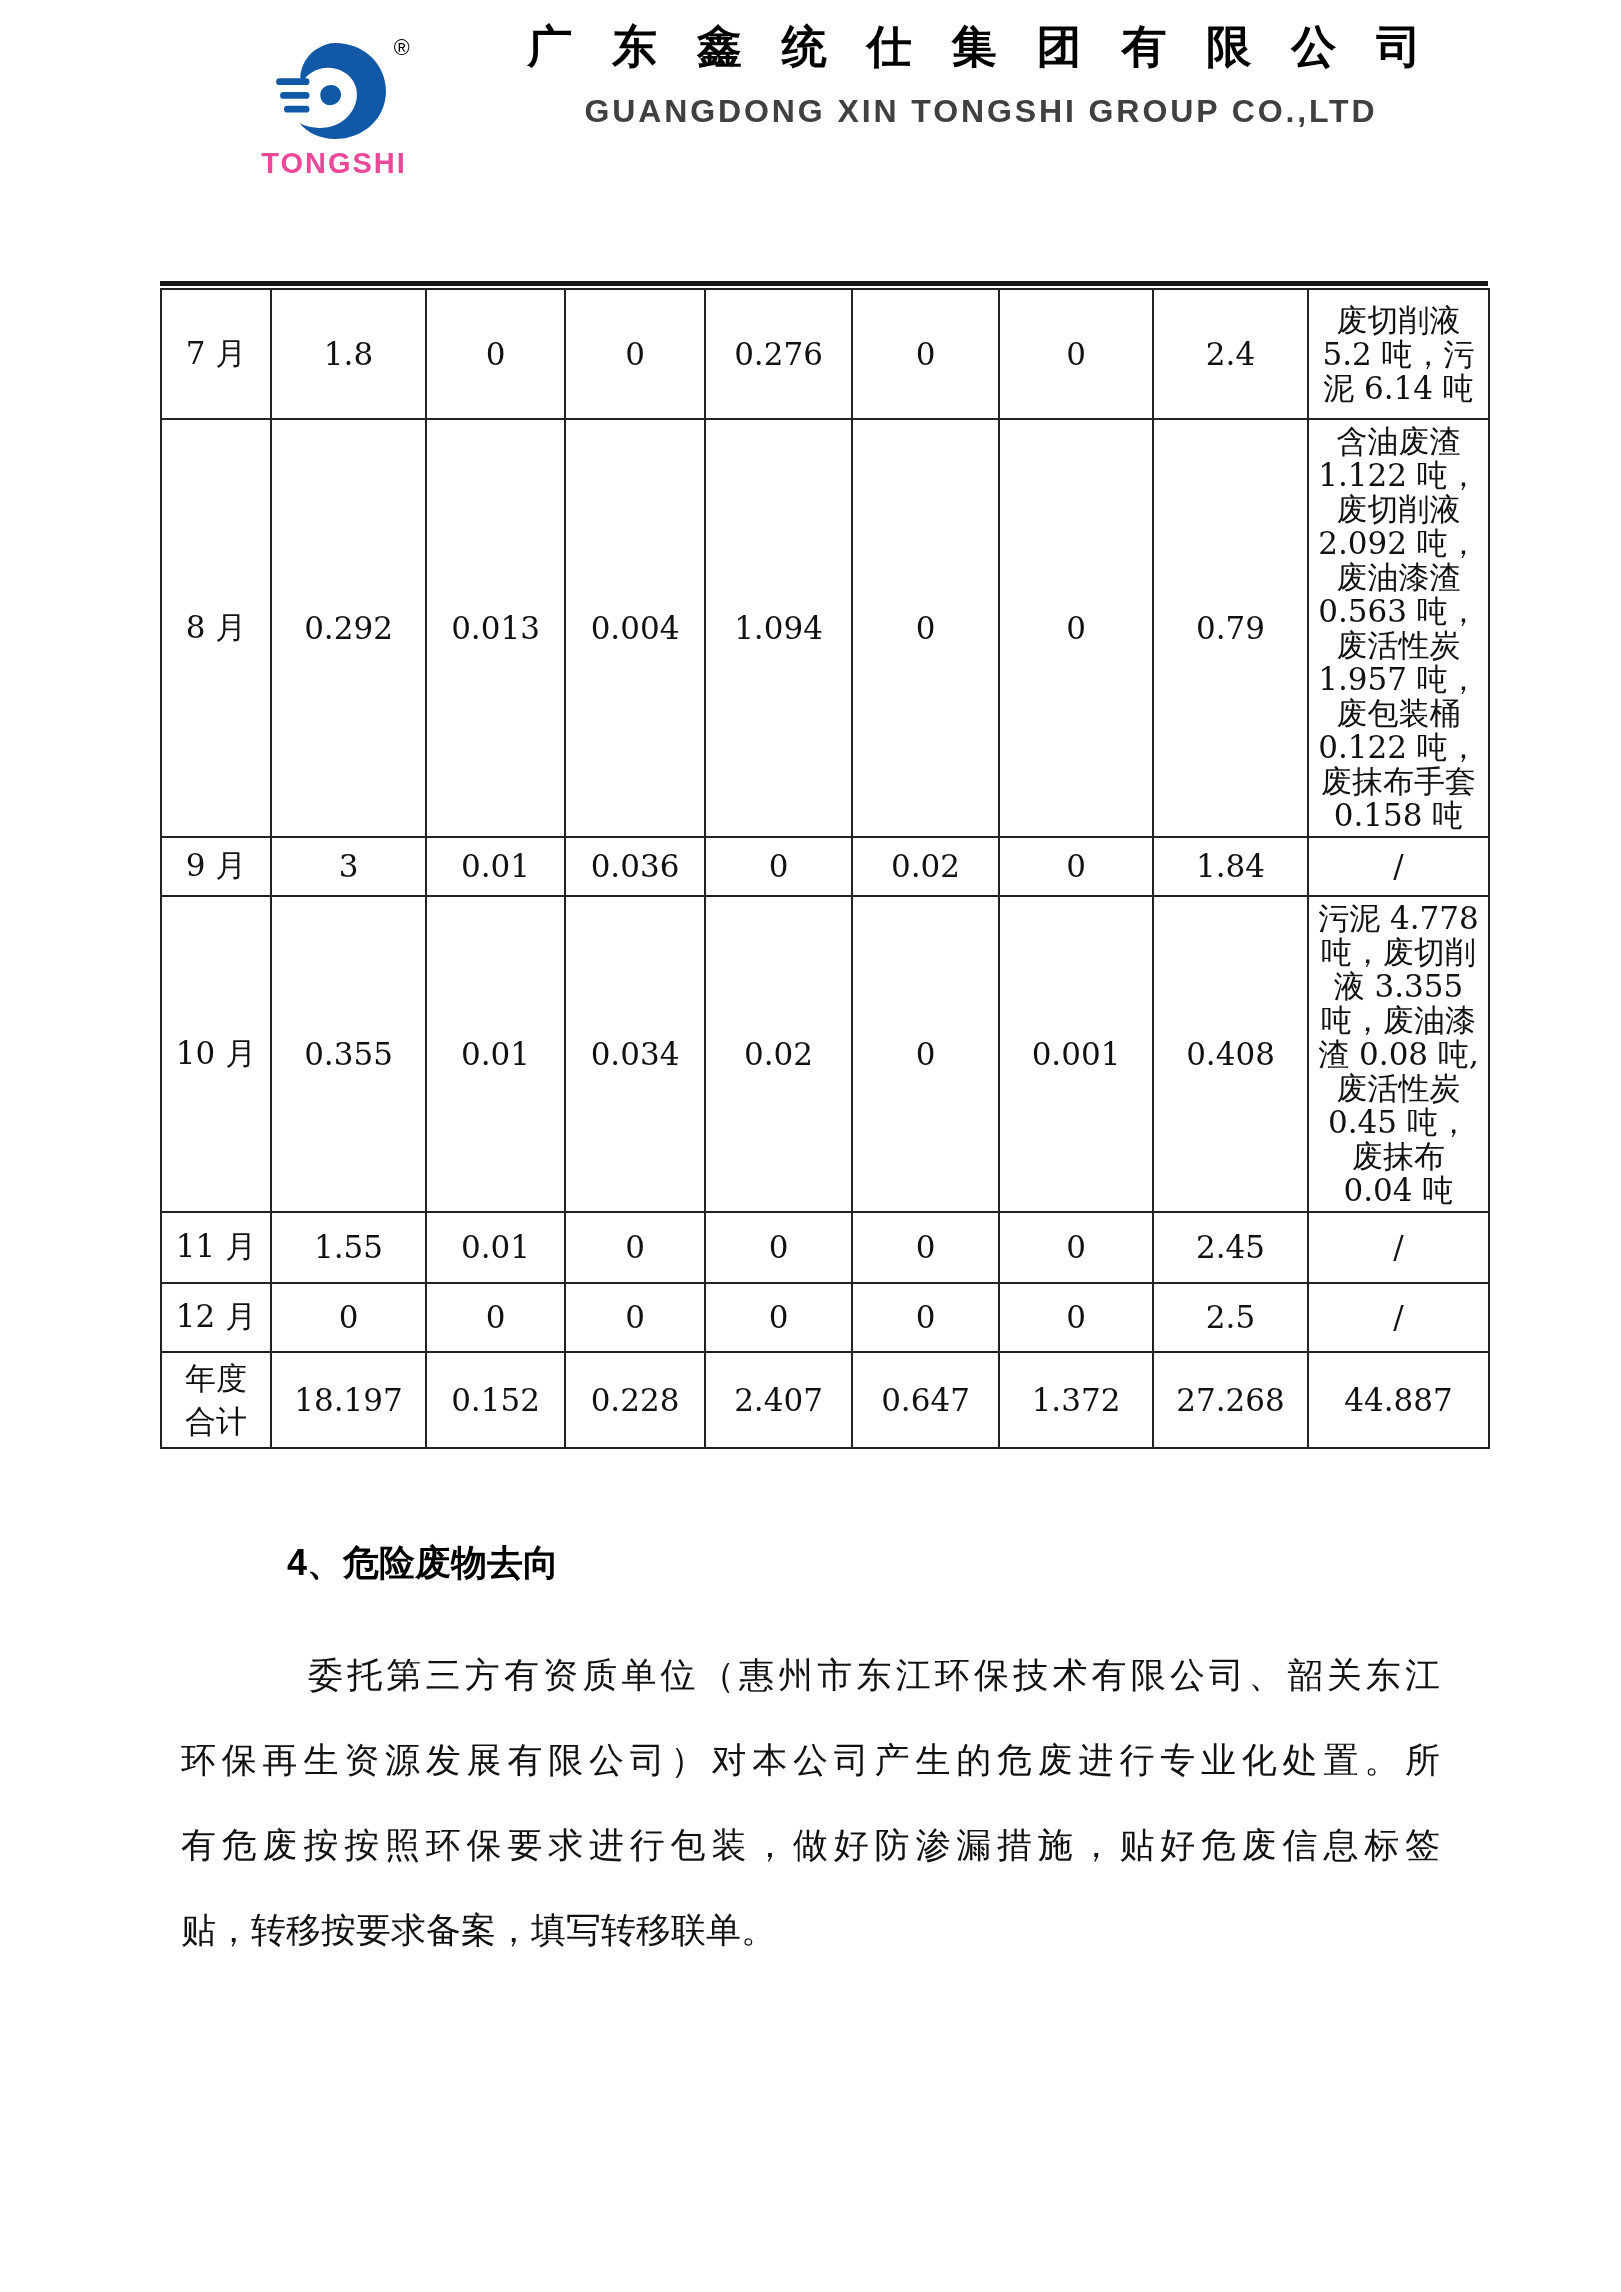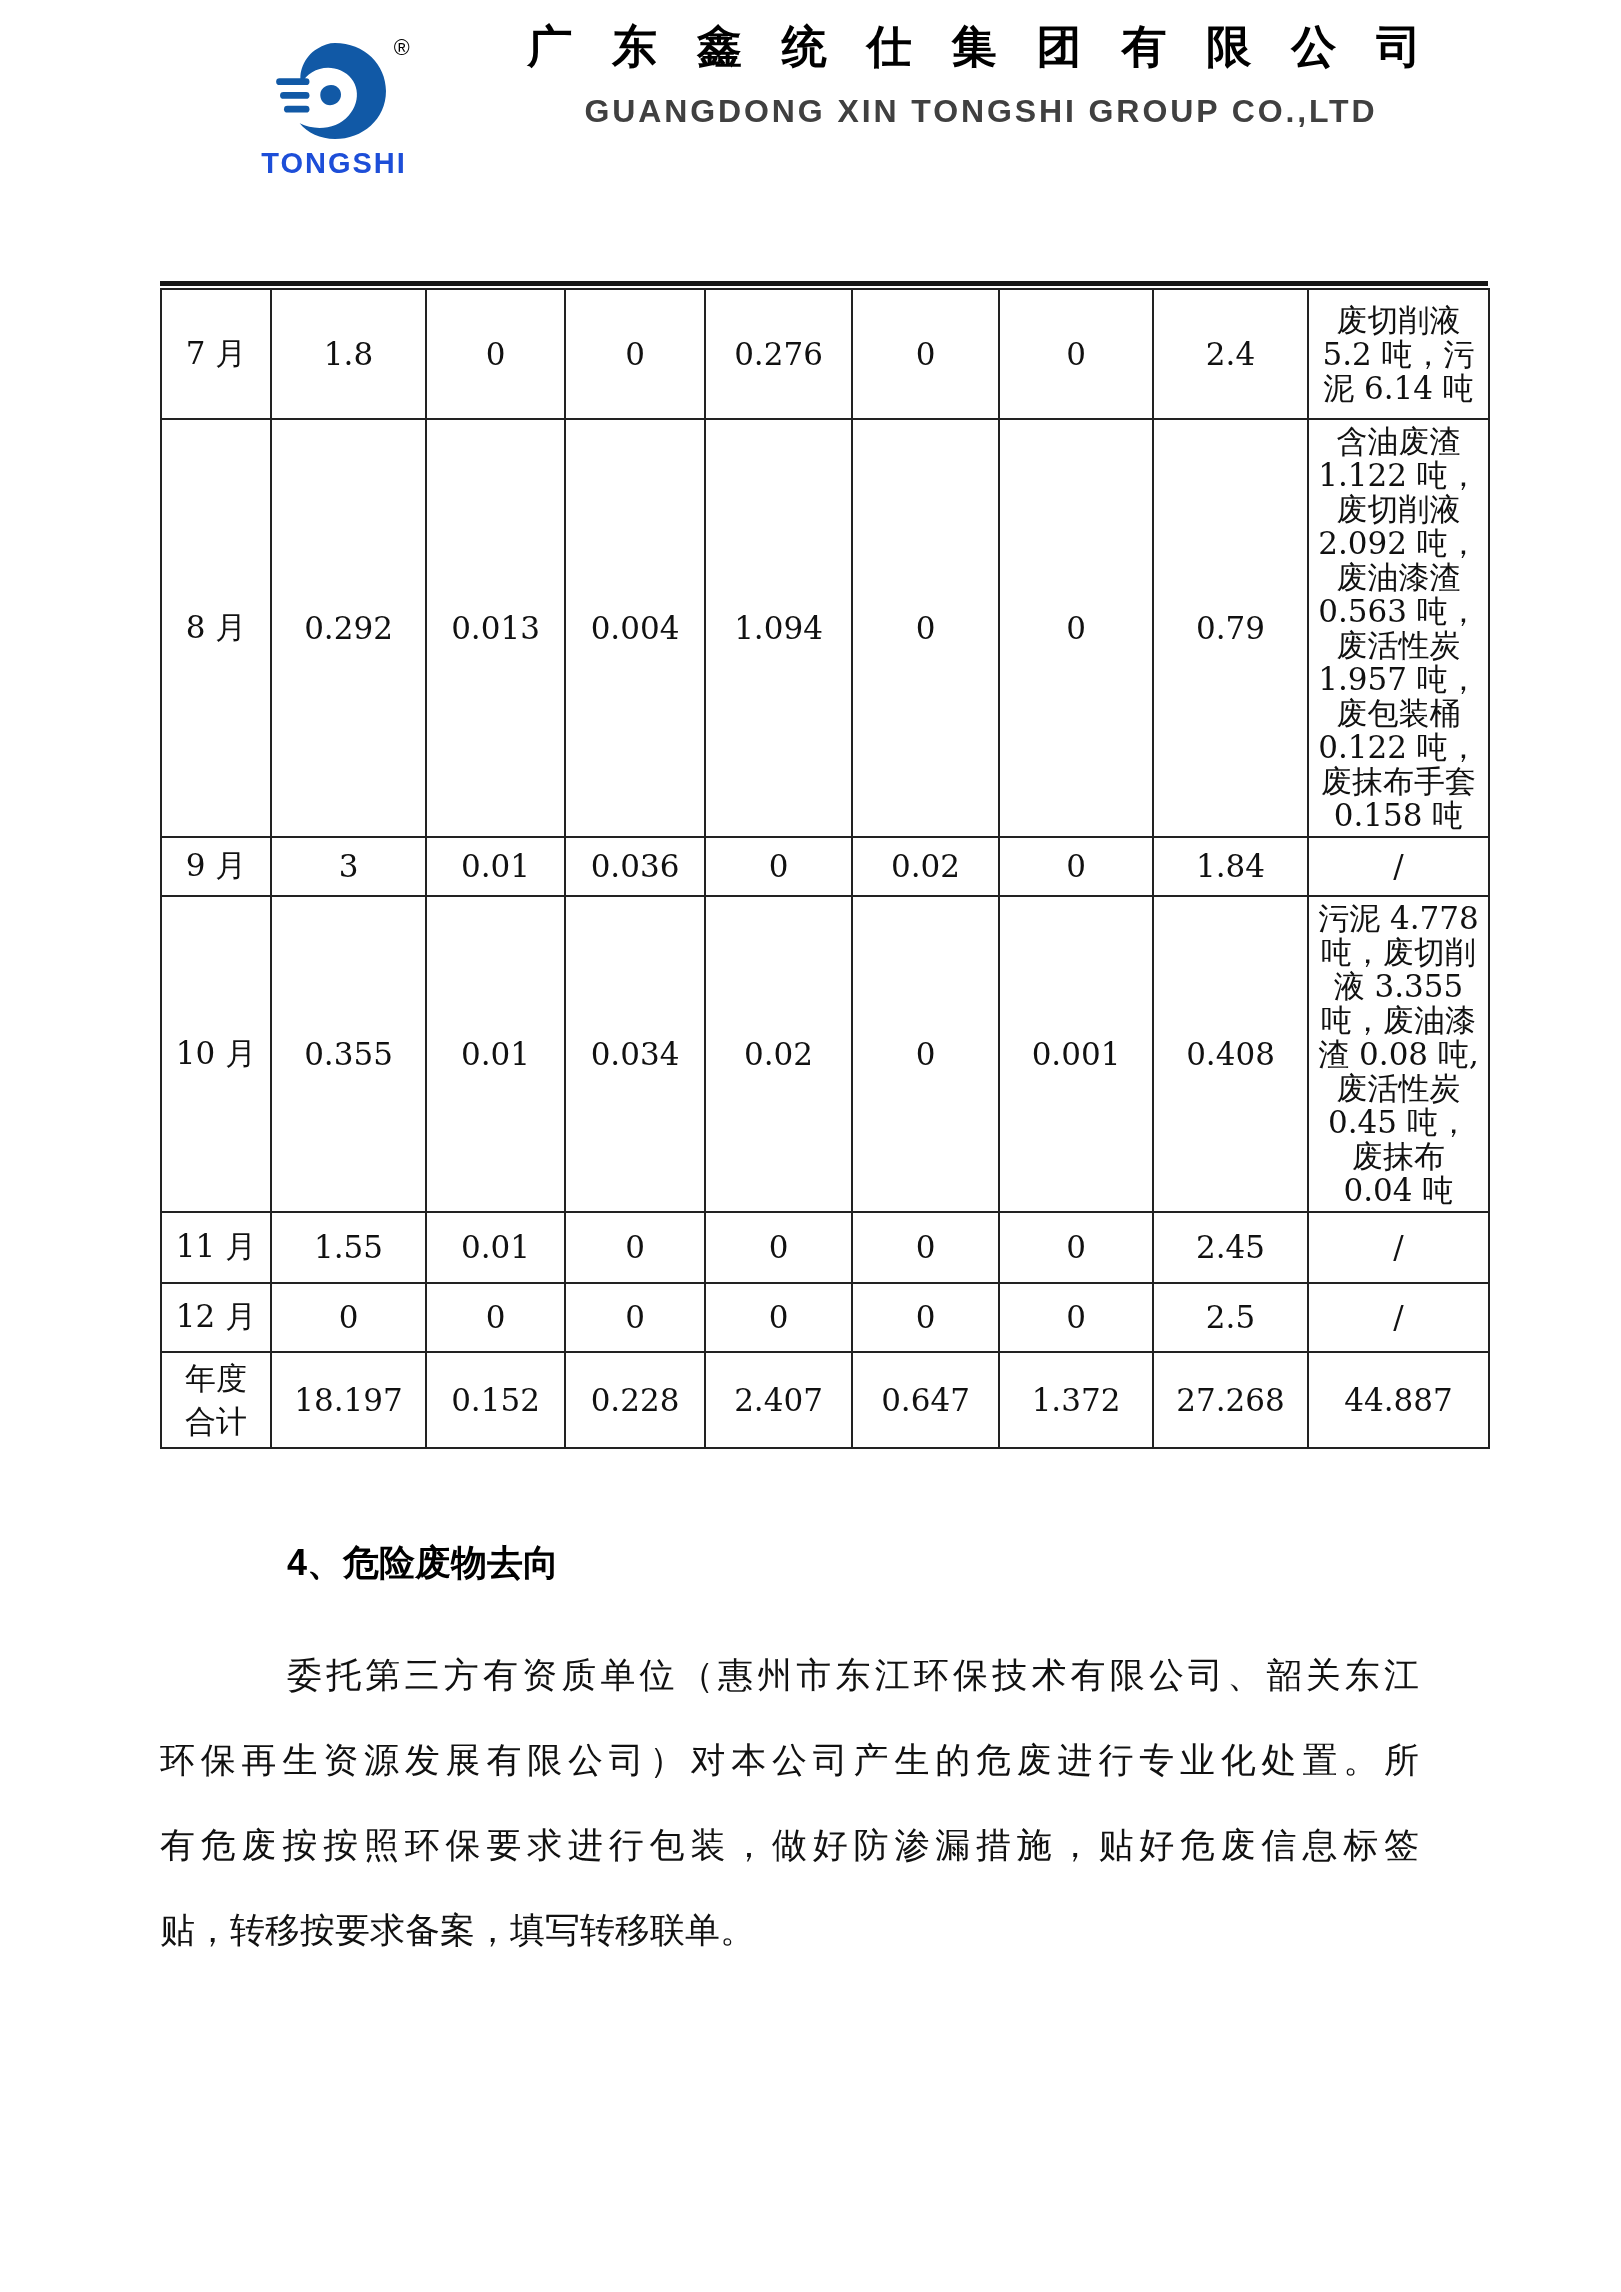--- a/index.html
+++ b/index.html
@@ -11,21 +11,21 @@
   }
   .page { position:relative; width:1621px; height:2293px; background:#ffffff; overflow:hidden; }
   .content { position:absolute; left:160px; top:0; width:1328px; }
 
   
   .letterhead { position:relative; height:286px; }
   .logo { position:absolute; left:86px; top:39px; width:176px; text-align:center; }
   .logo-icon { position:relative; display:inline-block; width:120px; height:102px; }
   .logo-icon svg { display:block; }
   .reg-mark { position:absolute; right:-15.7px; top:-3.9px; font-size:21.6px; font-family:"Liberation Sans",sans-serif; color:#000; }
-  .brand { margin-top:2px; font-family:"Liberation Sans",sans-serif; font-weight:800; font-size:29px; letter-spacing:2px; color:#1d4ed8; }
+  .brand { margin-top:2px; font-family:"Liberation Sans",sans-serif; font-weight:800; font-size:29px; letter-spacing:2px; color:#ec4899; }
   .titles { position:absolute; left:314px; right:0; top:17px; text-align:center; }
   .title-cn { font-family:"Liberation Sans",sans-serif; font-weight:700; font-size:45px; letter-spacing:13.7px; white-space:nowrap; color:#000; }
   .title-en { margin-top:15.7px; font-family:"Liberation Sans",sans-serif; font-weight:700; font-size:32px; letter-spacing:2.9px; white-space:nowrap; color:#404040; }
   .rule { position:absolute; left:0; right:0; bottom:0; height:4.9px; background:#161616; }
 
   
   table.hw { width:1328px; border-collapse:collapse; table-layout:fixed; margin-top:2px; }
   table.hw td {
     border:2px solid #222222;
     text-align:center; vertical-align:middle;
@@ -46,21 +46,21 @@
   }
   td.remark-slash { font-size:27.4px; }
   .wrap2 { display:inline-block; width:2.1em; line-height:43px; }
 
   
   .section-heading {
     margin-top:90px; padding-left:127px;
     font-family:"Liberation Sans",sans-serif;
     font-weight:800; font-size:36px; color:#000;
   }
-  .para { margin-top:45px; width:1259px; }
+  .para { margin-top:45px; width:1259px;margin-left:21px; }
   .pline {
     font-size:35px; line-height:85px; color:#111;
     text-align:justify; text-justify:inter-character;
   }
   .pline.fill { text-align-last:justify; }
   .pline.first { text-indent:127px; }
   .pline.last { text-align:left; text-align-last:left; }
 </style>
 </head>
 <body>

